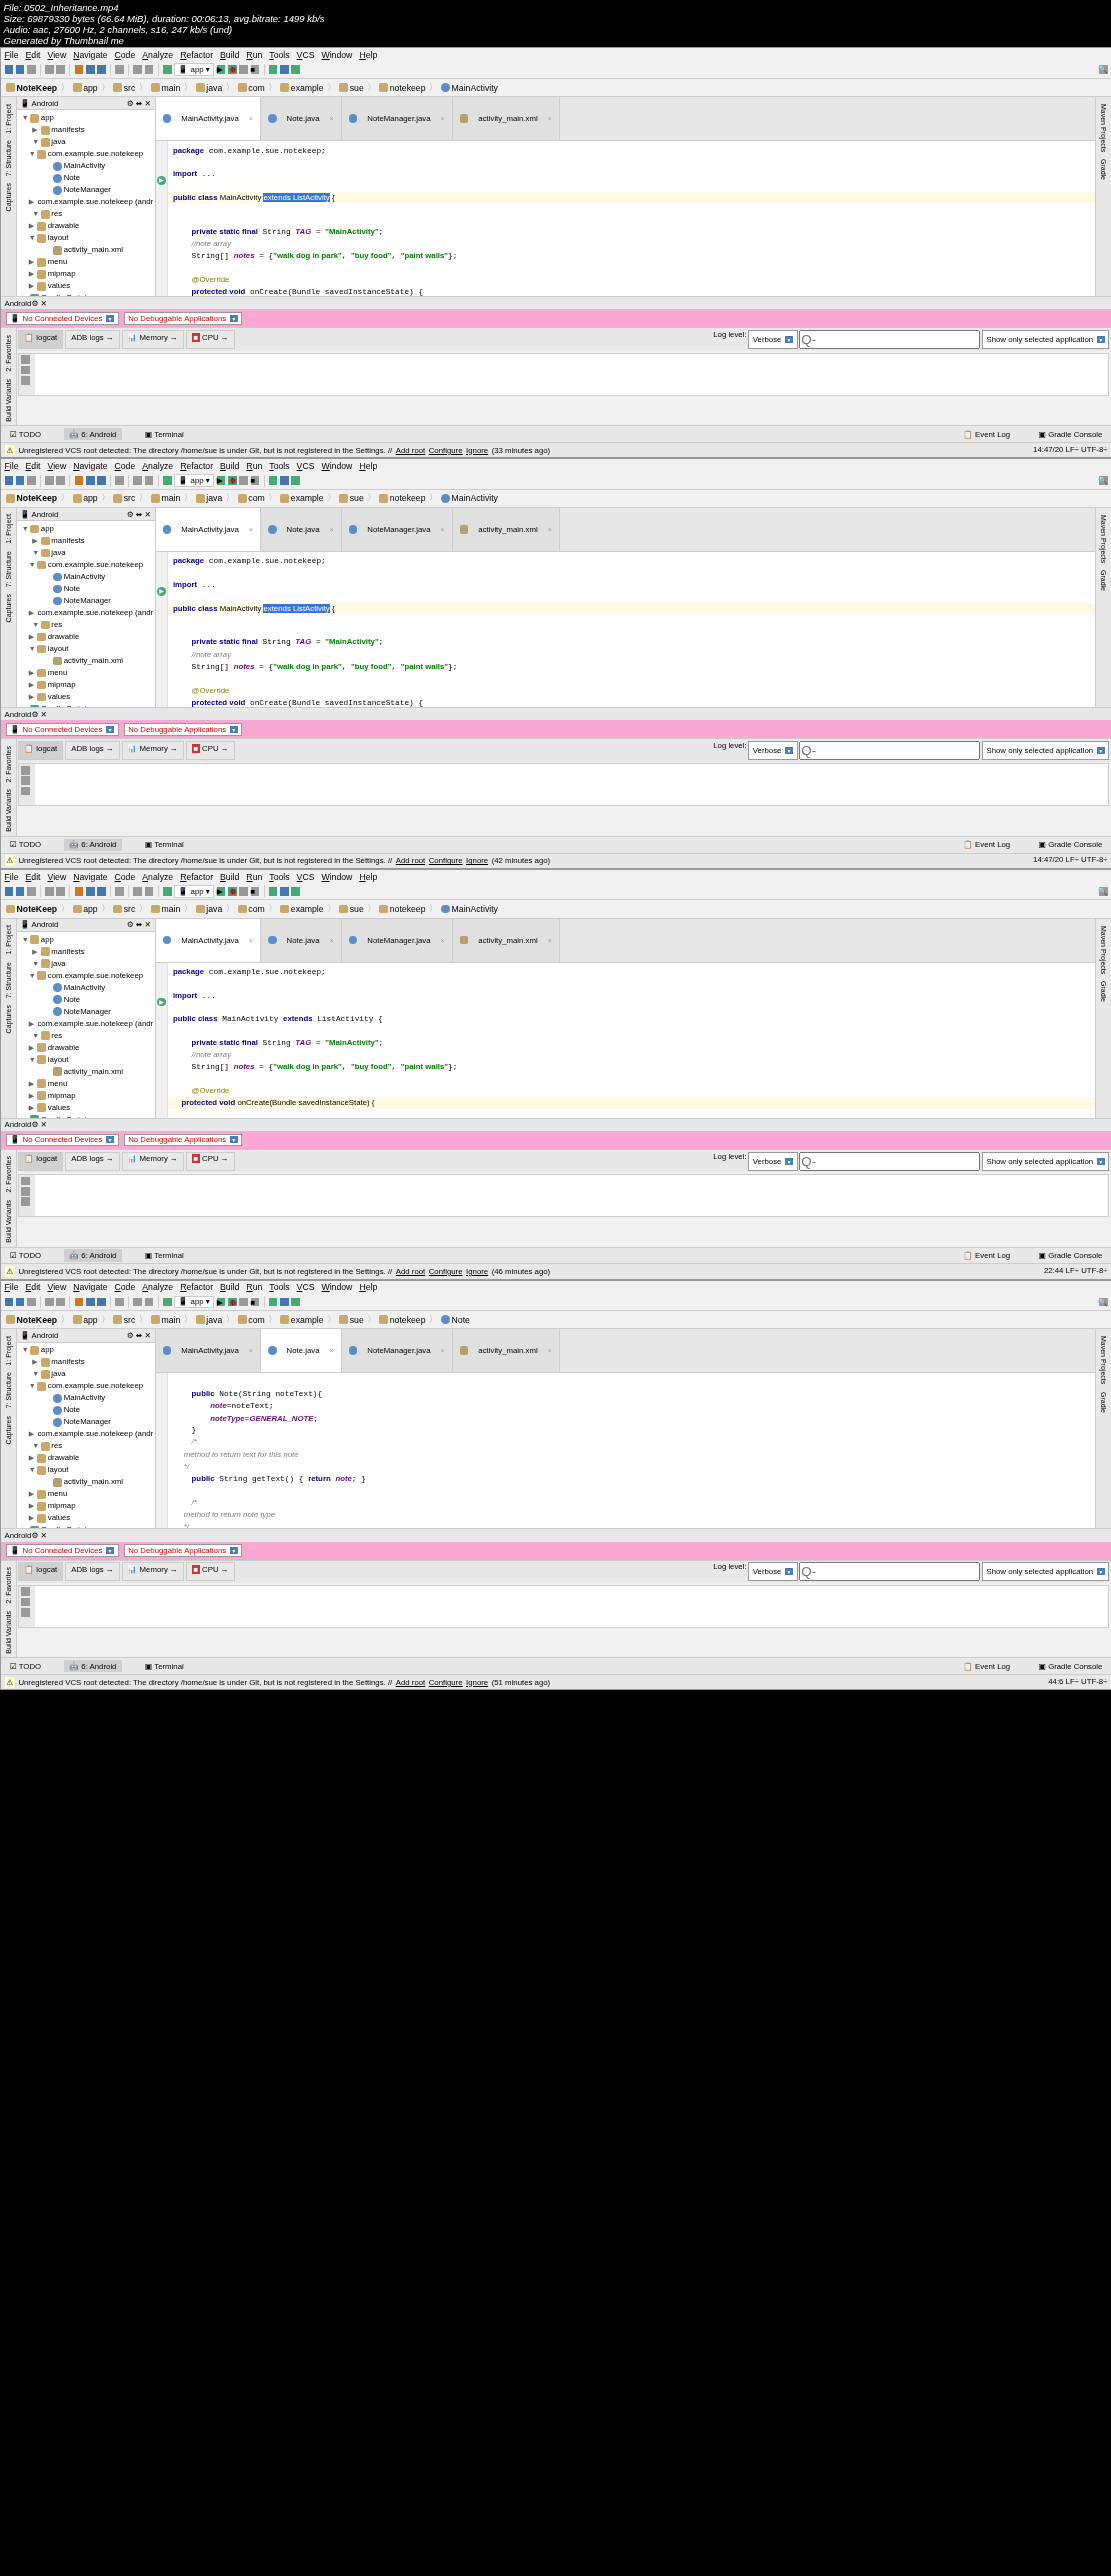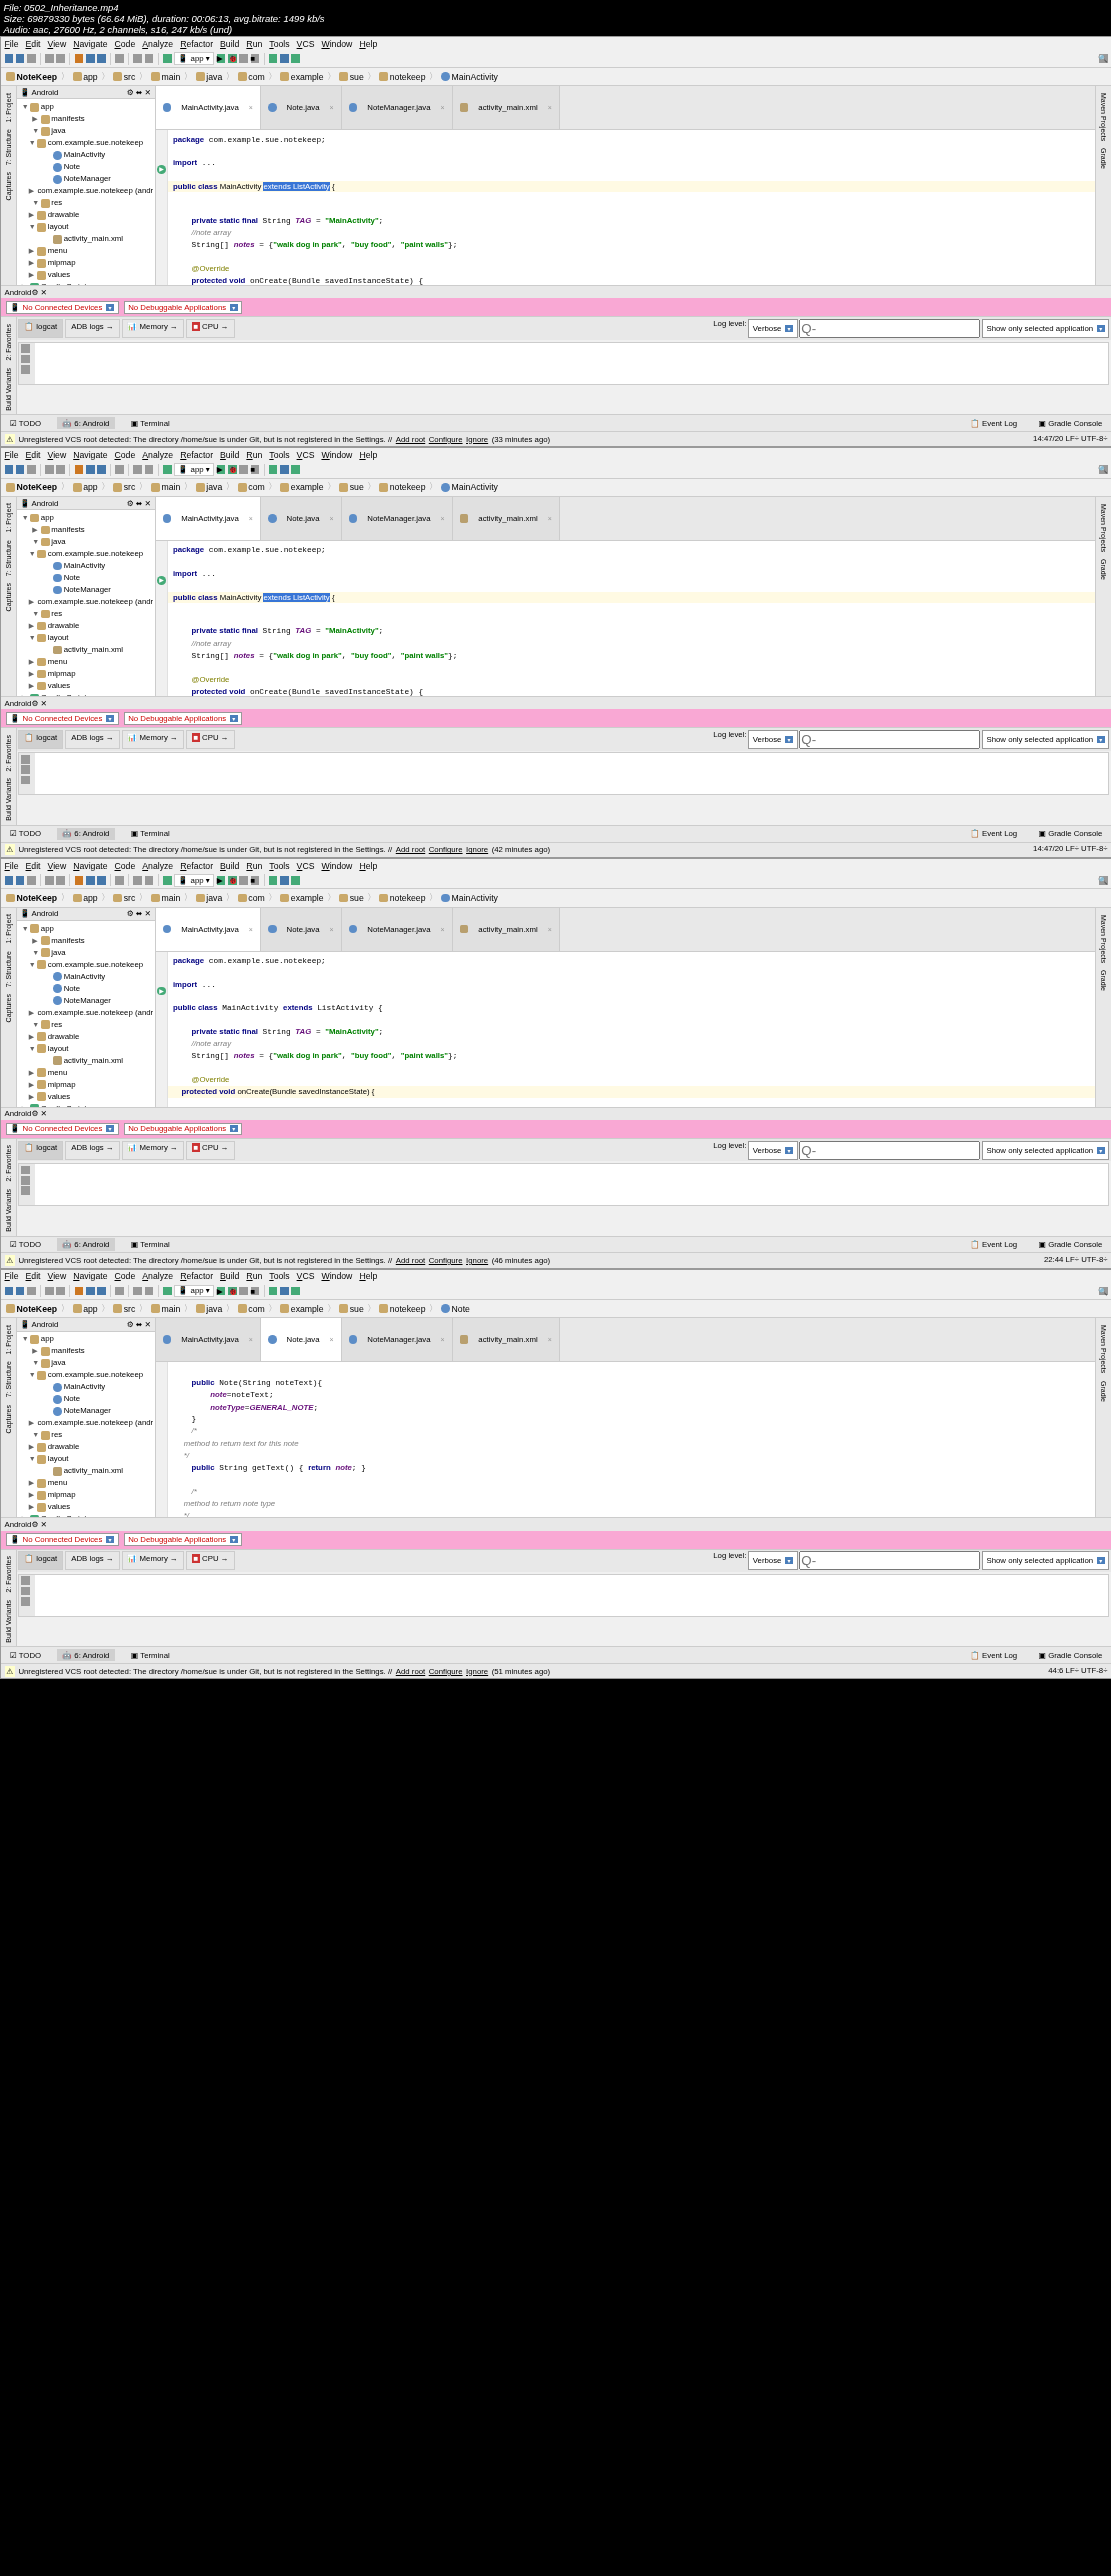--- a/index.html
+++ b/index.html
@@ -45,21 +45,21 @@
 .android-panel{border-top:0.9px solid #ccc}
 .android-header{background:#e8e8e8;padding:1.7px 3.5px;font-size:7.8px;display:flex;justify-content:flex-start}
 .android-toolbar{background:#f9a8d4;padding:2.6px 5.2px;display:flex;align-items:flex-start;gap:5.2px;font-size:7.8px;border-bottom:0.9px solid #ccc}
 .dropdown{border:0.9px solid #999;padding:0.9px 3.5px;background:#fff;font-size:7.8px;display:inline-flex;align-items:center;gap:3.5px;color:#c00}
 .dropdown .dd-arrow{background:#4a7ebb;color:#fff;padding:0 2.6px;font-size:6px}
 .android-tabs{display:flex;gap:1.7px;padding:1.7px;background:#e8e8e8}
 .android-tab{padding:1.7px 5.2px;border:0.9px solid #ccc;background:#e8e8e8;font-size:7.8px;cursor:pointer}
 .android-tab.active{background:#d0d0d0}
 .android-content{height:43px;background:#fff;border:0.9px solid #ccc;margin:1.7px;display:flex}
 .android-controls{width:15.6px;background:#e8e8e8;display:flex;flex-direction:column;gap:1.7px;padding:1.7px}
-.bottom-tabs{background:#e8e8e8;display:flex;gap:11px;padding:1.7px 3.5px;font-size:7.8px;border-top:0.9px solid #ccc}
+.bottom-tabs{background:#e8e8e8;display:flex;gap:18px;padding:1.7px 3.5px;font-size:7.8px;border-top:0.9px solid #ccc}
 .bottom-tab{padding:1.7px 5.2px;cursor:pointer}
 .status-bar{background:#e8e8e8;padding:1.7px 3.5px;font-size:7.8px;display:flex;justify-content:space-between;border-top:0.9px solid #ccc}
 .status-msg{display:flex;align-items:center;gap:3.5px}
 .status-msg .warn{color:#000}
 .status-msg .link{text-decoration:underline;cursor:pointer}
 .icon-sq{width:8.7px;height:8.7px;display:inline-block}
 .i-green{background:#4a7}
 .i-blue{background:#47a}
 .i-orange{background:#c72}
 .i-gray{background:#999}
@@ -70,20 +70,21 @@
 .gutter{position:absolute;left:0;top:0;width:12px;height:100%;background:#f0f0f0;border-right:0.9px solid #e0e0e0}
 .gutter .marker{position:absolute;left:1.7px;width:8.7px;height:8.7px;background:#4a7;border-radius:50%;font-size:6px;color:#fff;text-align:center;line-height:8.7px}
 </style>
 </head>
 <body>
 
 <div class="vid-info">
 <div>File: 0502_Inheritance.mp4</div>
 <div>Size: 69879330 bytes (66.64 MiB), duration: 00:06:13, avg.bitrate: 1499 kb/s</div>
 <div>Audio: aac, 27600 Hz, 2 channels, s16, 247 kb/s (und)</div>
+<div>Generated by Thumbnail me</div>
 </div>
 
 <div class="frame">
 <div class="menubar">
 <span><u>F</u>ile</span>
       <span><u>E</u>dit</span>
       <span><u>V</u>iew</span>
       <span><u>N</u>avigate</span>
       <span><u>C</u>ode</span>
       <span><u>A</u>nalyze</span>

